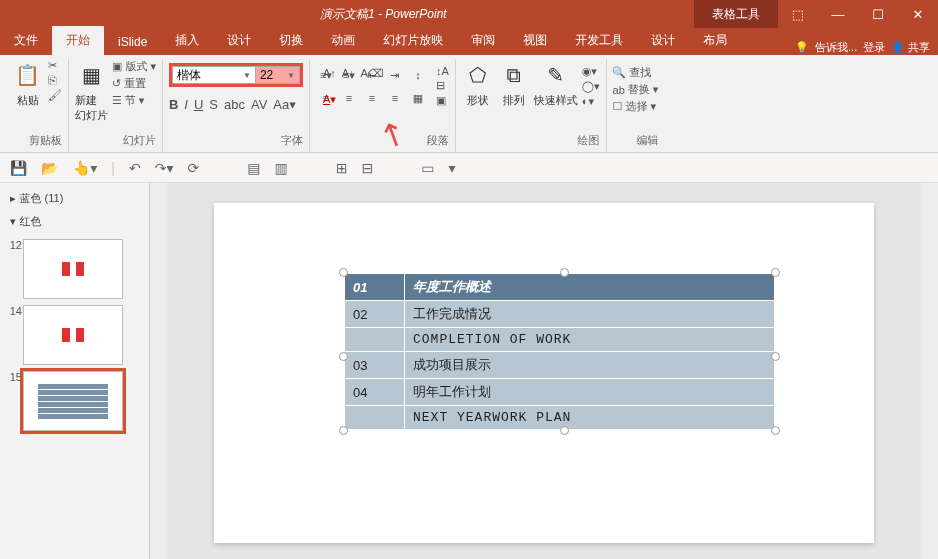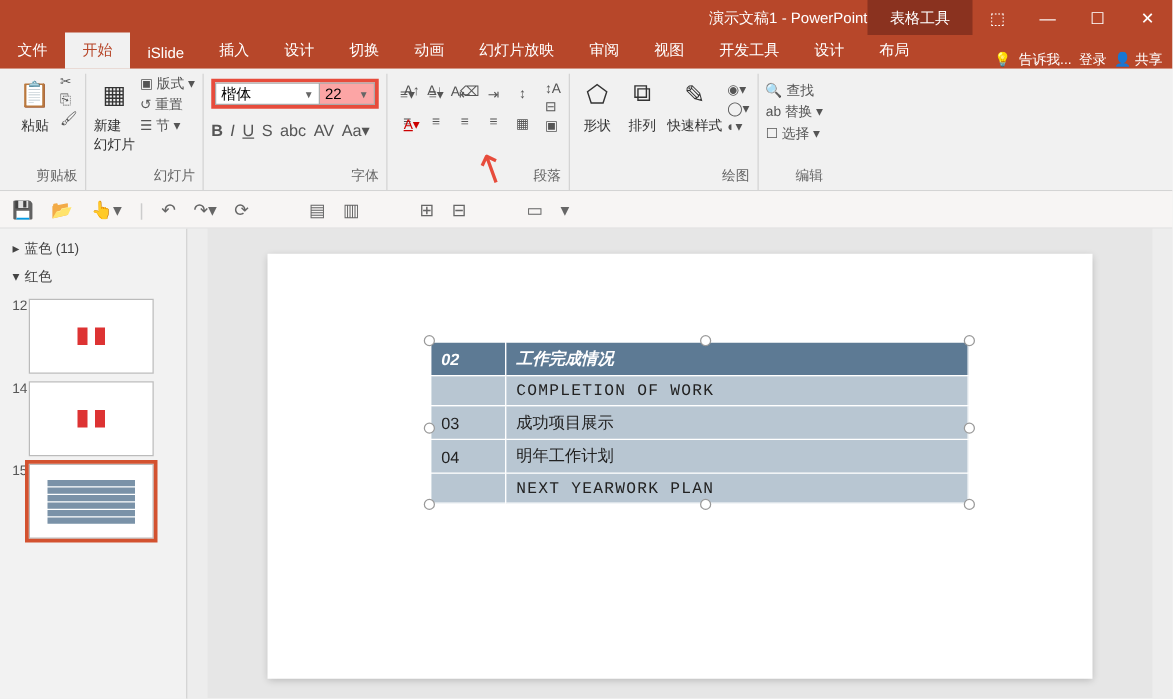--- a/index.html
+++ b/index.html
@@ -1,19 +1,19 @@
 <!DOCTYPE html>
 <html><head>
 <meta charset="utf-8">
 <style>
 * { margin: 0; padding: 0; box-sizing: border-box; font-family: "Microsoft YaHei", sans-serif; }
 body { width: 938px; height: 559px; background: #fff; overflow: hidden; }
 
 .titlebar { background: #b7472a; height: 28px; display: flex; align-items: center; color: #fff; font-size: 12px; }
-.titlebar .title { flex: 1; text-align: right; }
+.titlebar .title { flex: 1; text-align: left; font-style: italic; }
 .titlebar .context-tab { background: #8a321f; padding: 0 18px; height: 100%; display: flex; align-items: center; }
 .titlebar .win-controls { display: flex; }
 .titlebar .win-btn { width: 40px; text-align: center; font-size: 13px; }
 
 .menubar { background: #b7472a; height: 27px; display: flex; align-items: flex-end; color: #fff; font-size: 12px; }
 .menubar .tab { padding: 6px 14px; cursor: pointer; }
 .menubar .tab.active { background: #f1f1f1; color: #b7472a; }
 .menubar .right { margin-left: auto; display: flex; align-items: center; padding-right: 8px; gap: 6px; }
 .menubar .right span { font-size: 11px; }
 
@@ -294,20 +294,24 @@
         <div class="handle" style="left:-5px;top:-5px"></div>
         <div class="handle" style="left:50%;top:-5px"></div>
         <div class="handle" style="right:-5px;top:-5px"></div>
         <div class="handle" style="left:-5px;top:50%"></div>
         <div class="handle" style="right:-5px;top:50%"></div>
         <div class="handle" style="left:-5px;bottom:-5px"></div>
         <div class="handle" style="left:50%;bottom:-5px"></div>
         <div class="handle" style="right:-5px;bottom:-5px"></div>
         <table class="sel-table">
           <tbody>
+              <tr>
+                <td class="num">01</td>
+                <td class="txt">年度工作概述</td>
+              </tr>
           <tr>
                 <td class="num">02</td>
                 <td class="txt">工作完成情况</td>
               </tr>
           <tr>
                 <td class="num"></td>
                 <td class="txt en">COMPLETION OF WORK</td>
               </tr>
           <tr>
                 <td class="num">03</td>

